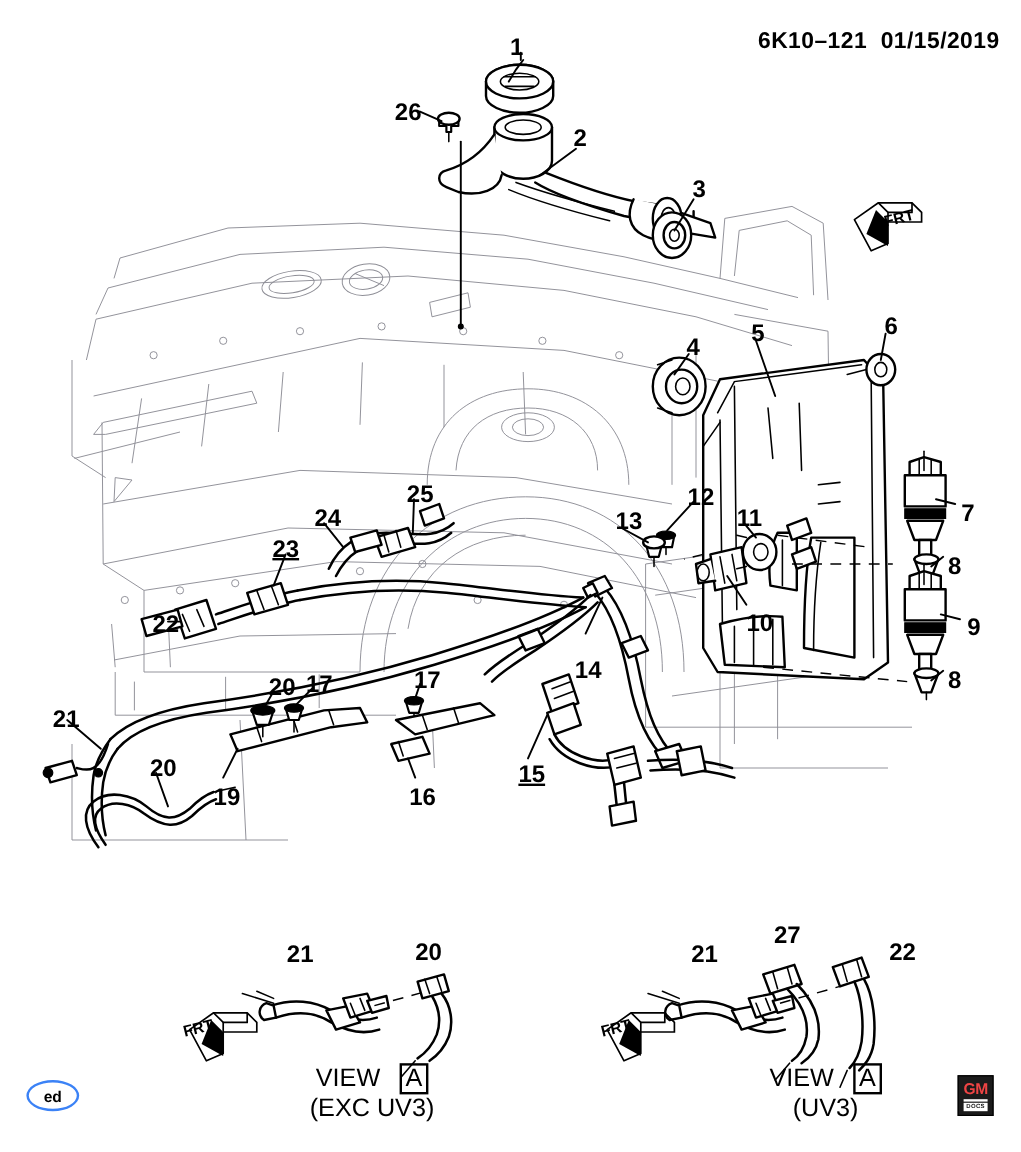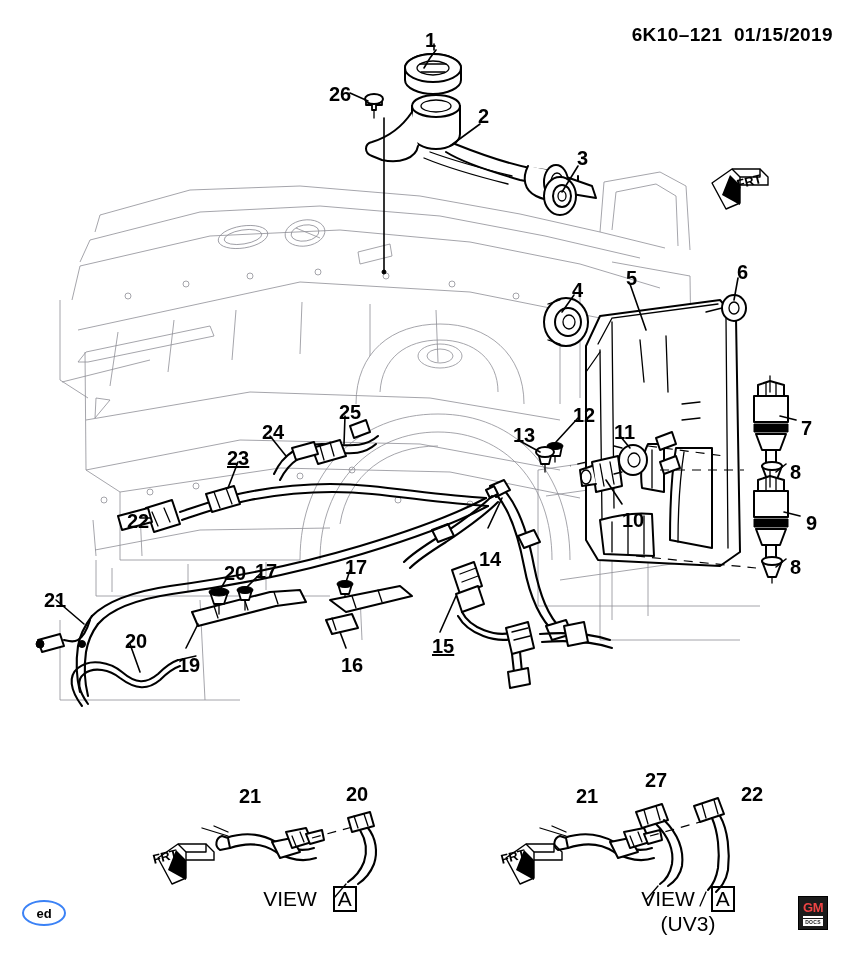--- a/index.html
+++ b/index.html
@@ -563,20 +563,21 @@
   <div class="callout" style="left:346px; top:784px;">20</div>
   <div class="callout" style="left:576px; top:786px;">21</div>
   <div class="callout" style="left:645px; top:770px;">27</div>
   <div class="callout" style="left:741px; top:784px;">22</div>
 
   <div class="view-label" style="left:230px; top:886px; width:160px;">
     <div class="vrow">
       <span>VIEW</span>
       <span class="boxed">A</span>
     </div>
+    <div>(EXC UV3)</div>
   </div>
 
   <div class="view-label" style="left:608px; top:886px; width:160px;">
     <div class="vrow">
       <span>VIEW</span>
       <span class="boxed">A</span>
     </div>
     <div>(UV3)</div>
   </div>
 

